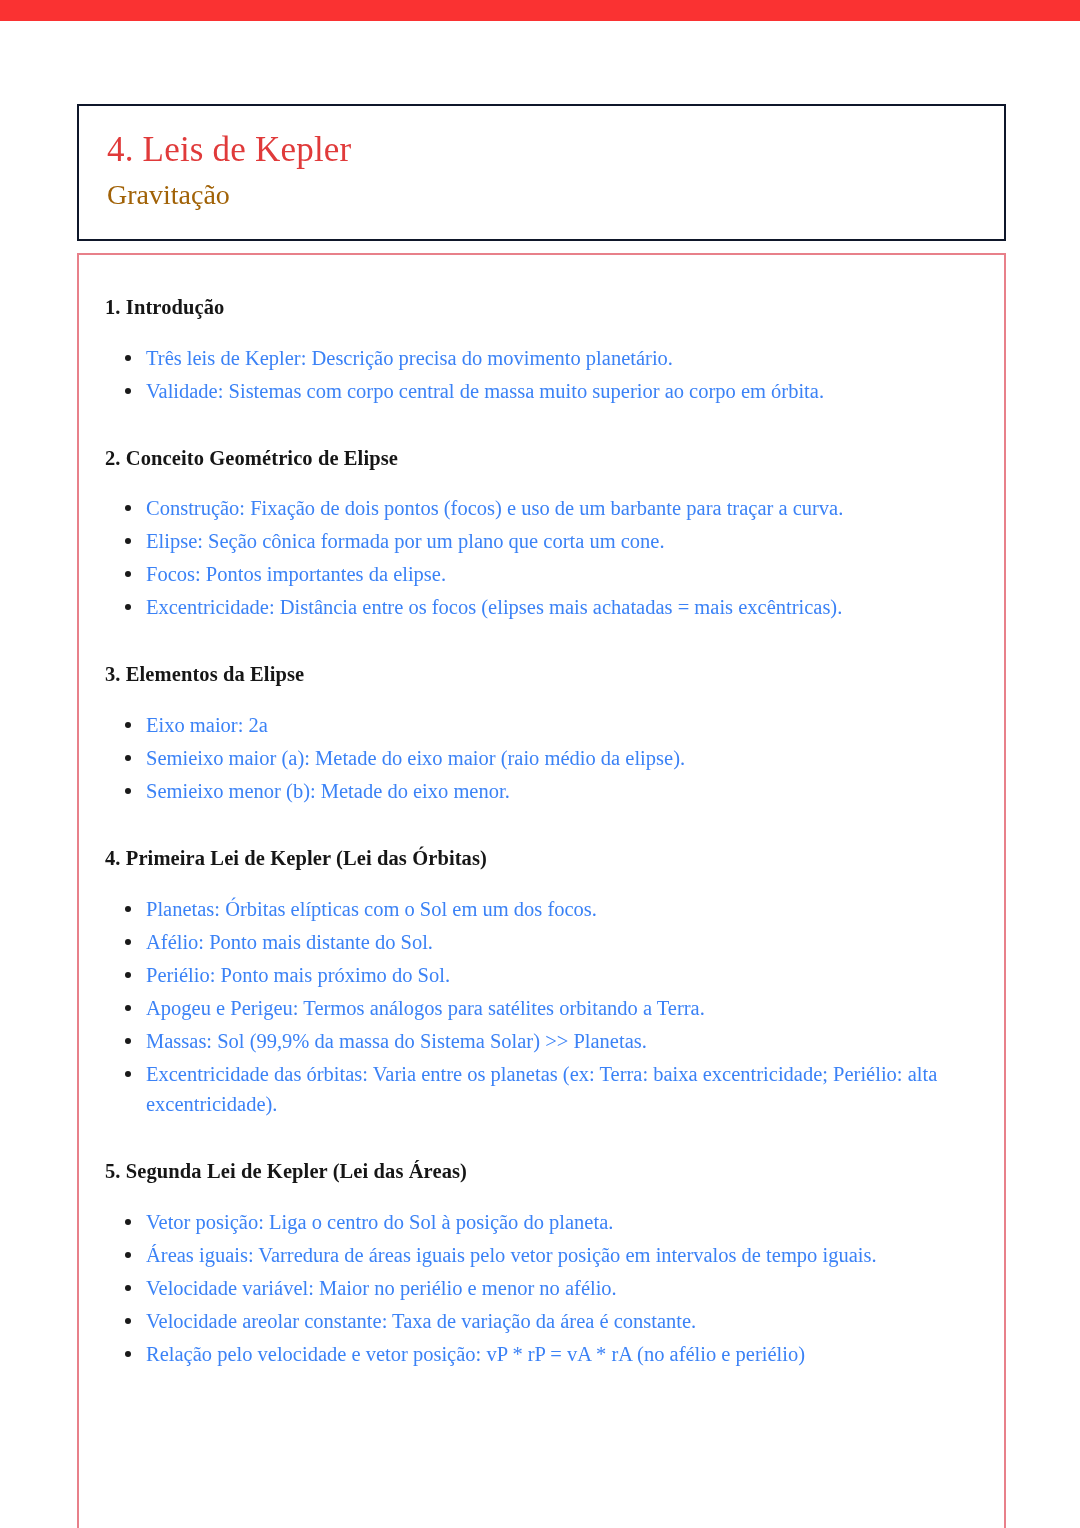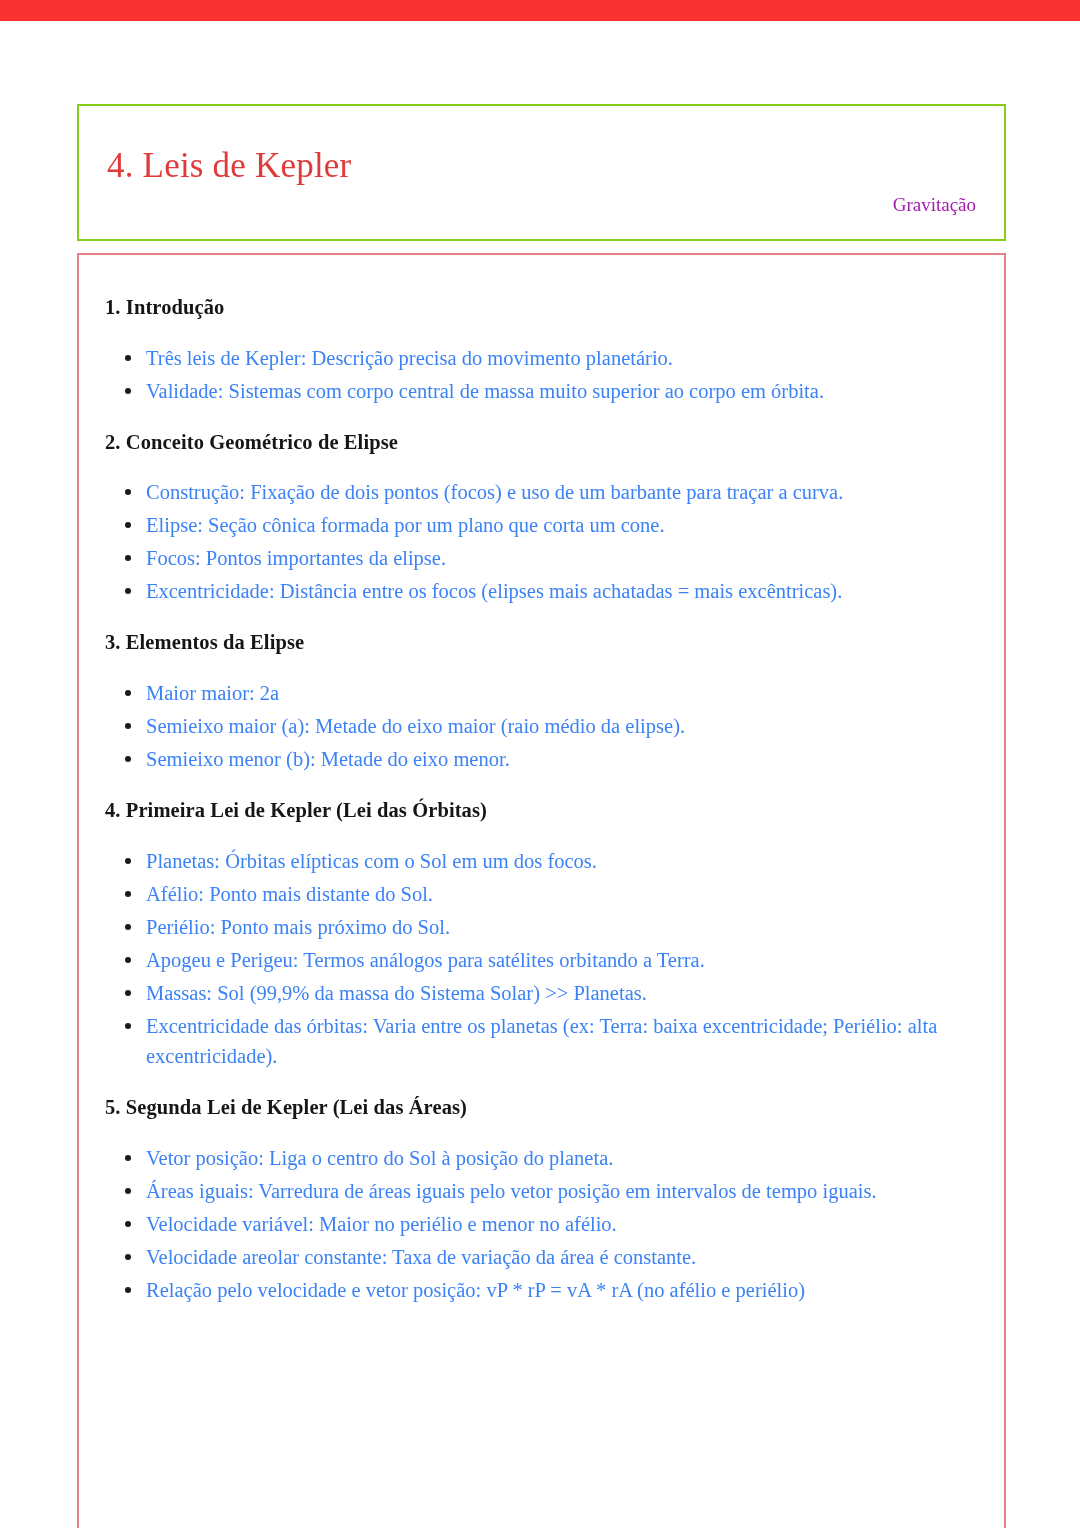--- a/index.html
+++ b/index.html
@@ -36,58 +36,57 @@
     height: 1507px;
   }
 
   
   .header-card {
     position: absolute;
     left: 77px;
     top: 83px;
     width: 929px;
     height: 137px;
-    border: 2px solid #84cc16;
+    border: 2px solid #0f172a;
     background: #ffffff;
-    padding: 40px 28px 0 28px;
+    padding: 24px 28px 0 28px;
   }
   .doc-title {
     margin: 0;
     font-family: "Liberation Serif", "DejaVu Serif", serif;
     font-size: 35px;
     font-weight: 400;
     line-height: 1.12;
     color: #e03a3a;
     letter-spacing: 0.2px;
   }
   .doc-subtitle {
     margin: 9px 0 0 0;
     font-family: "Liberation Serif", "DejaVu Serif", serif;
-    font-size: 19px;
+    font-size: 28px;
     font-weight: 400;
     line-height: 1.2;
-    color: #a21caf;
-    text-align: right;
+    color: #a16207;
   }
 
   
   .body-card {
     position: absolute;
     left: 77px;
     top: 232px;
     width: 929px;
     height: 1300px;
     border: 2px solid #e8808a;
     border-bottom: none;
     background: #ffffff;
     padding: 40px 26px 0 26px;
   }
 
   .section { margin: 0 0 0 0; }
-  .section + .section { margin-top: 24px; }
+  .section + .section { margin-top: 40px; }
 
   .section-heading {
     margin: 0 0 0 0;
     font-family: "Liberation Serif", "DejaVu Serif", serif;
     font-size: 20.5px;
     font-weight: 700;
     line-height: 1.25;
     color: #161616;
     letter-spacing: 0.1px;
   }
@@ -147,21 +146,21 @@
         <li>Construção: Fixação de dois pontos (focos) e uso de um barbante para traçar a curva.</li>
         <li>Elipse: Seção cônica formada por um plano que corta um cone.</li>
         <li>Focos: Pontos importantes da elipse.</li>
         <li>Excentricidade: Distância entre os focos (elipses mais achatadas = mais excêntricas).</li>
       </ul>
     </div>
 
     <div class="section">
       <h2 class="section-heading">3. Elementos da Elipse</h2>
       <ul class="bullets">
-        <li>Maior maior: 2a</li>
+        <li>Eixo maior: 2a</li>
         <li>Semieixo maior (a): Metade do eixo maior (raio médio da elipse).</li>
         <li>Semieixo menor (b): Metade do eixo menor.</li>
       </ul>
     </div>
 
     <div class="section">
       <h2 class="section-heading">4. Primeira Lei de Kepler (Lei das Órbitas)</h2>
       <ul class="bullets">
         <li>Planetas: Órbitas elípticas com o Sol em um dos focos.</li>
         <li>Afélio: Ponto mais distante do Sol.</li>

